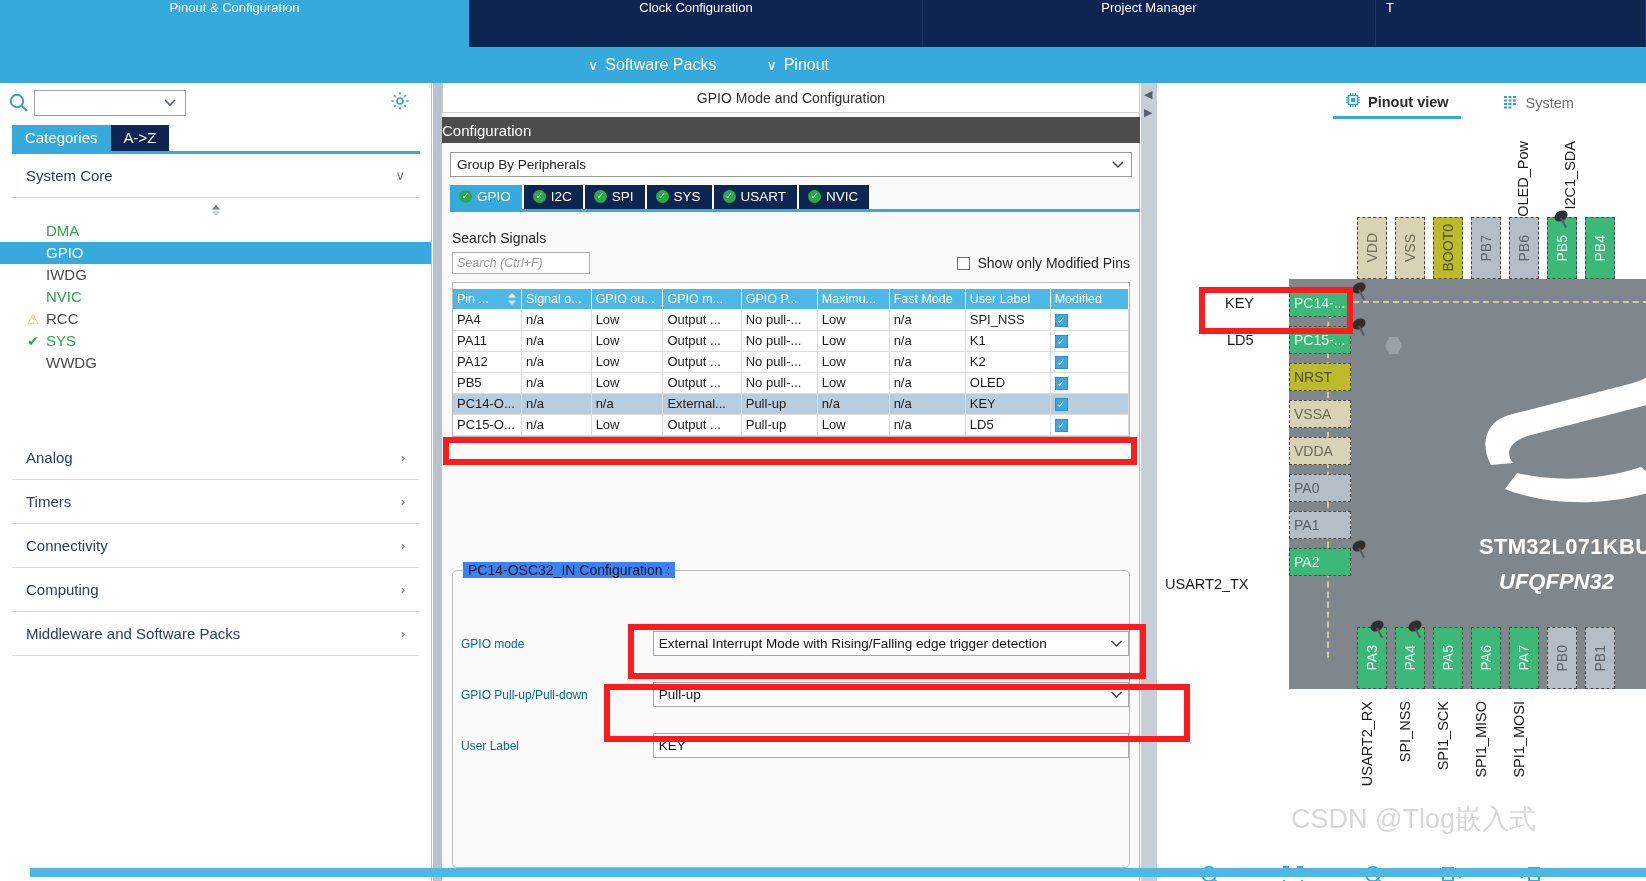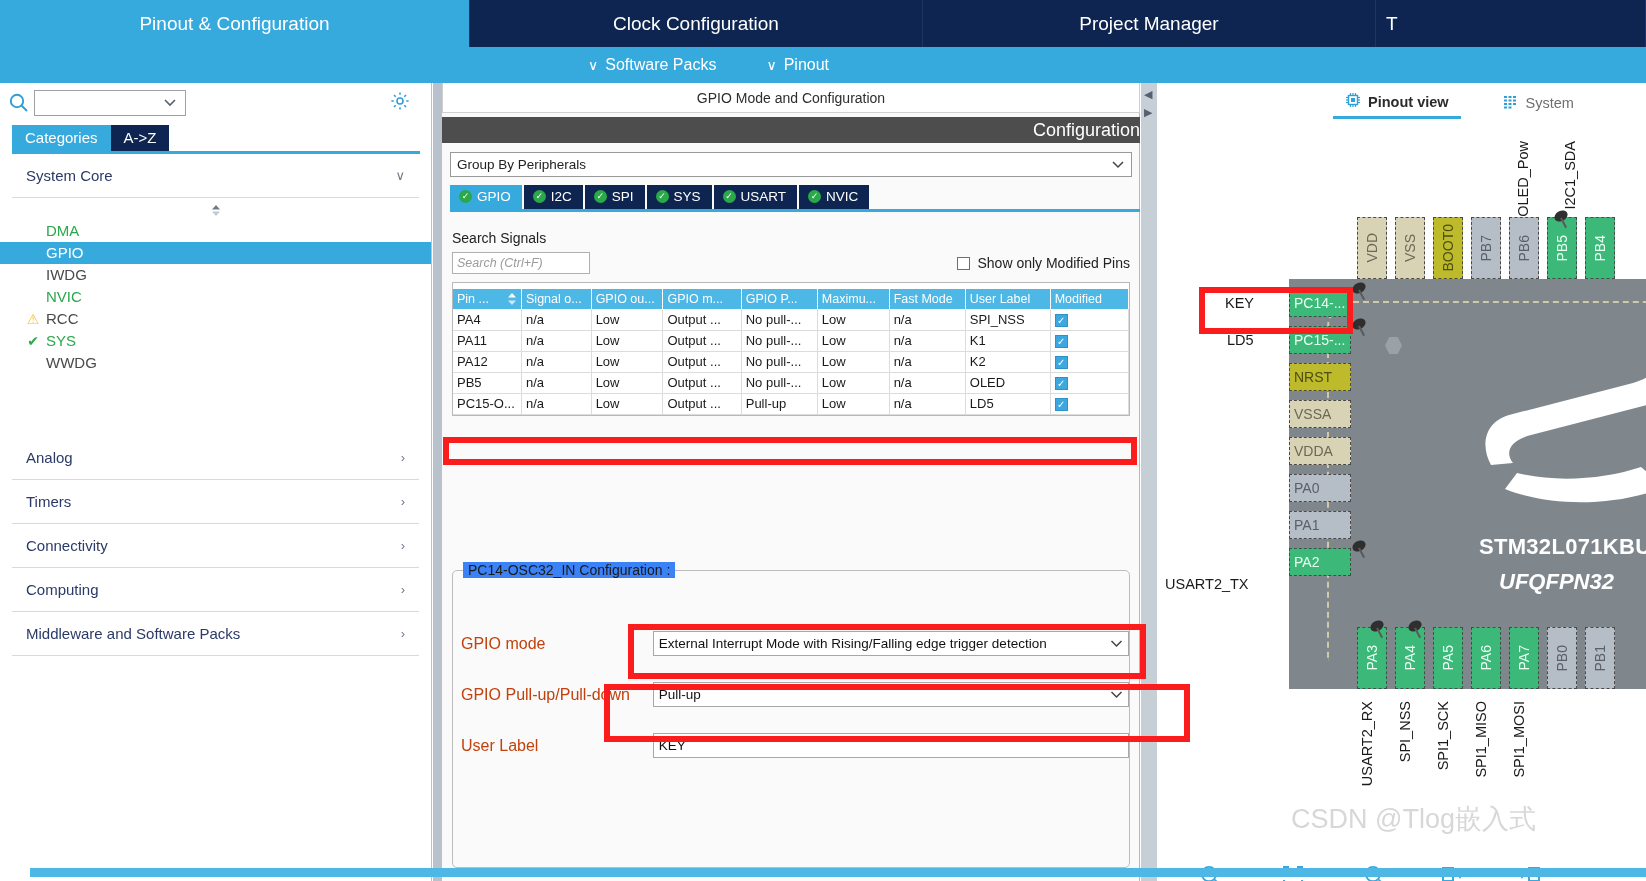--- a/index.html
+++ b/index.html
@@ -10,22 +10,22 @@
     overflow: hidden;
   }
   #app { position: relative; width: 1646px; height: 881px; }
 
   
   .topbar {
     position: absolute; left: 0; top: 0; width: 1646px; height: 47px;
     background: #0d2550; display: flex; align-items: stretch;
   }
   .maintab {
-    display: flex; align-items: center; justify-content: center;
-    color: #ffffff; font-size: 19px; position: relative;
+    display: flex; justify-content: center;
+    color: #ffffff; font-size: 13px; position: relative;
     border-right: 1px solid #1b3566;
   }
   .maintab.active { background: #36a9dd; color: #ffffff; }
   .maintab.t1 { width: 470px; }
   .maintab.t2 { width: 453px; }
   .maintab.t3 { width: 453px; }
   .maintab.t4 { width: 270px; justify-content: flex-start; padding-left: 10px; }
   .maintab.t4 span { display: block; overflow: hidden; white-space: nowrap; }
 
   
@@ -90,22 +90,22 @@
   .mid-splitbar {
     position: absolute; left: 0; top: 0; width: 9px; height: 798px; background: #b9c2cc;
   }
   .mid-inner { position: absolute; left: 9px; top: 0; width: 698px; height: 798px; }
   .mid-title {
     height: 30px; background: #ffffff; border: 1px solid #cfcfcf; border-top: none;
     display: flex; align-items: center; justify-content: center;
     font-size: 14px; color: #2d2d2d;
   }
   .cfg-title {
-    height: 26px; background: #4d4d4d; color: #ffffff; font-size: 18px;
-    display: flex; align-items: center; justify-content: flex-end; margin-top: 4px;
+    height: 26px; background: #4d4d4d; color: #ffffff; font-size: 15px;
+    display: flex; align-items: center; justify-content: flex-start; margin-top: 4px;
   }
   .groupsel {
     margin: 9px 8px 0 8px; height: 25px; border: 1px solid #9a9a9a; background: #fff;
     display: flex; align-items: center; padding: 0 6px; font-size: 13.5px; color: #222;
   }
   .groupsel .gchev { margin-left: auto; color: #555; font-size: 12px; }
 
   .periph-tabs { display: flex; margin: 8px 0 0 8px; }
   .ptab {
     display: flex; align-items: center; gap: 5px; font-size: 13.5px;
@@ -153,21 +153,21 @@
   
   .grpbox {
     position: absolute; left: 10px; top: 487px; width: 678px; height: 298px;
     border: 1px solid #bdbdbd; border-radius: 5px; background: #fafafa;
   }
   .grplegend {
     position: absolute; left: 10px; top: -9px; background: #3b82f6; padding: 0 5px;
     font-size: 14px; color: #1a1a1a;
   }
   .frow { display: flex; align-items: center; height: 25px; margin: 0 0 0 8px; }
-  .flabel { width: 192px; font-size: 16px; color: #c2410c; }
+  .flabel { width: 192px; font-size: 12px; color: #0369a1; }
   .finput {
     height: 25px; border: 1px solid #a8a8a8; background: #fff; font-size: 13.5px;
     color: #111; display: flex; align-items: center; padding: 0 5px;
   }
   .finput .fchev { margin-left: auto; color: #444; font-size: 12px; }
 
   
   .rightpanel {
     position: absolute; left: 1141px; top: 83px; width: 505px; height: 798px;
     background: #ffffff;
@@ -509,20 +509,31 @@
               <td>PB5</td>
               <td>n/a</td>
               <td>Low</td>
               <td>Output ...</td>
               <td>No pull-...</td>
               <td>Low</td>
               <td>n/a</td>
               <td>OLED</td>
               <td><span class="chk">✓</span></td>
             </tr>
+            <tr class="selrow">
+              <td>PC14-O...</td>
+              <td>n/a</td>
+              <td>n/a</td>
+              <td>External...</td>
+              <td>Pull-up</td>
+              <td>n/a</td>
+              <td>n/a</td>
+              <td>KEY</td>
+              <td><span class="chk">✓</span></td>
+            </tr>
             <tr>
               <td>PC15-O...</td>
               <td>n/a</td>
               <td>Low</td>
               <td>Output ...</td>
               <td>Pull-up</td>
               <td>Low</td>
               <td>n/a</td>
               <td>LD5</td>
               <td><span class="chk">✓</span></td>

